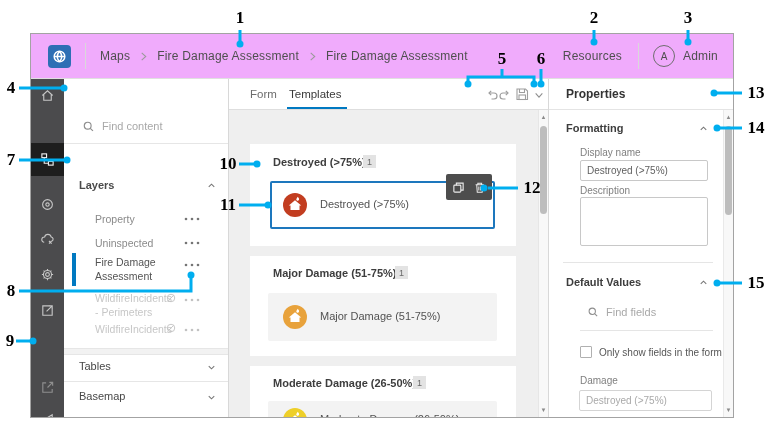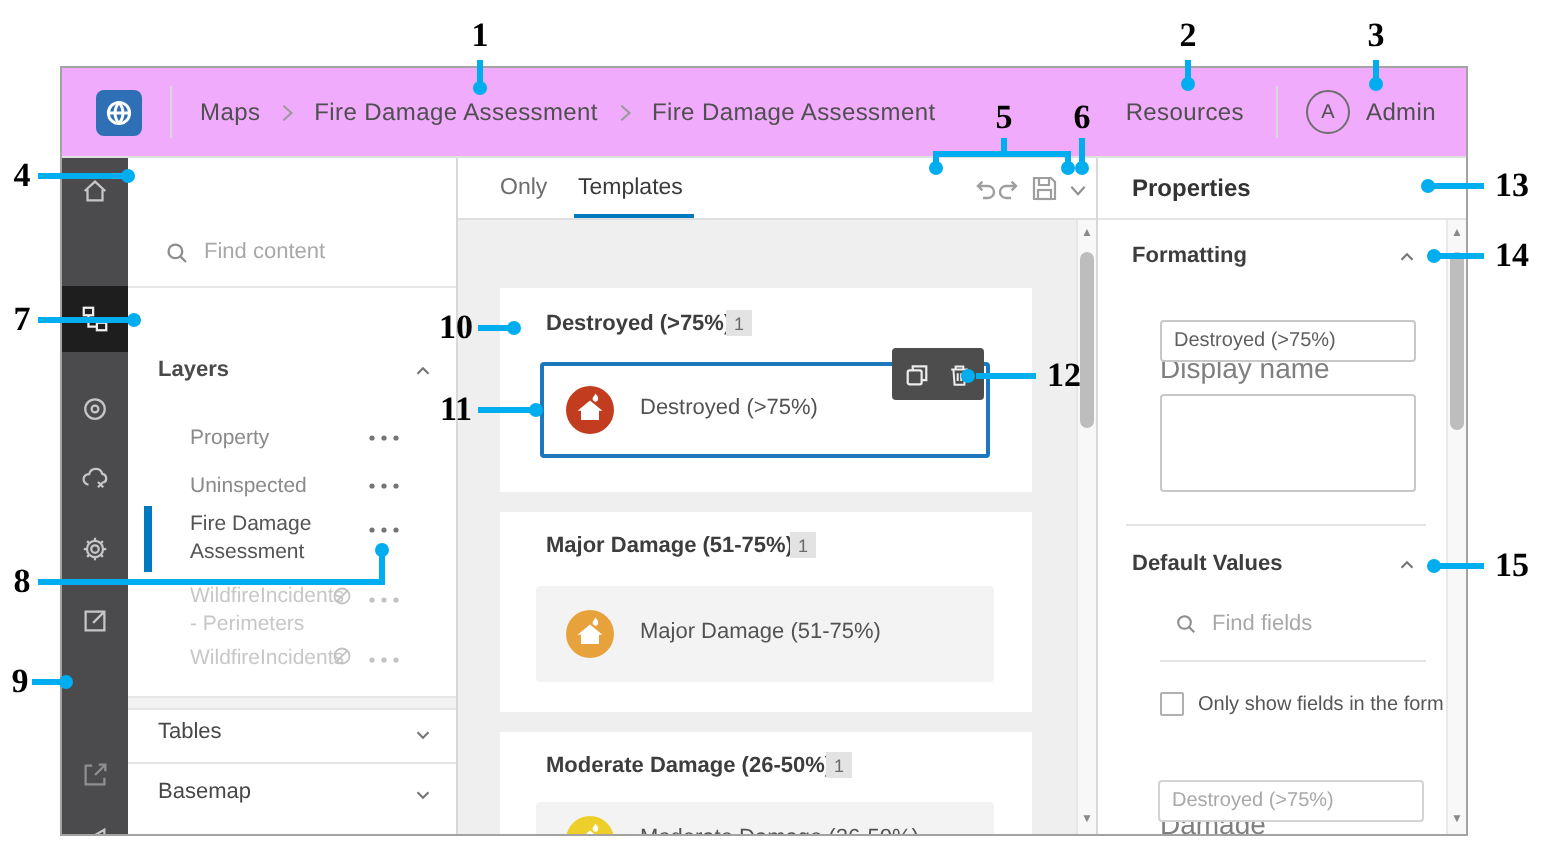--- a/index.html
+++ b/index.html
@@ -50,21 +50,21 @@
   .tlabel{position:absolute;font-size:11px;color:#525252;white-space:nowrap;}
   .hovertb{position:absolute;width:46px;height:26px;background:#4d4d4d;border-radius:2px;
            display:flex;align-items:center;justify-content:center;gap:8px;z-index:3;}
   
   .scroll{position:absolute;background:#f8f8f8;}
   .thumb{position:absolute;left:1px;right:1px;background:#bdbdbd;border-radius:4px;}
   .sarr{position:absolute;left:0;right:0;text-align:center;color:#8a8a8a;font-size:6px;line-height:6px;}
   
   .props{position:absolute;left:517px;top:45px;bottom:0;width:187px;background:#fff;
          border-left:1px solid #d8d8d8;}
-  .plabel{position:absolute;font-size:14px;color:#7f7f7f;margin-top:29px;}
+  .plabel{position:absolute;font-size:10px;color:#7f7f7f;}
   .pinput{position:absolute;border:1px solid #c8c8c8;border-radius:2px;background:#fff;
           font-family:"Liberation Sans",sans-serif;font-size:10px;color:#5f5f5f;padding:0 6px;}
   .phead{position:absolute;font-weight:bold;font-size:11px;color:#3d3d3d;}
   .hline{position:absolute;height:1px;background:#e5e5e5;}
   .chk{position:absolute;width:12px;height:12px;border:1px solid #b0b0b0;border-radius:1px;background:#fff;}
   
   .cnum{position:absolute;width:26px;height:18px;line-height:18px;text-align:center;
         font-family:"Liberation Serif",serif;font-weight:bold;font-size:17px;color:#000;z-index:60;}
   .clines{position:absolute;left:0;top:0;z-index:55;pointer-events:none;}
 </style>
@@ -216,21 +216,21 @@
       <div>
         <span class="abs" style="left:15px;top:311px;color:#474747;">Basemap</span>
         <svg class="abs" style="left:142px;top:313px;" width="11" height="11" viewBox="0 0 16 16" fill="none" stroke="#757575" stroke-width="1.5">
             <path d="M4 6 L8 10 L12 6"></path>
           </svg>
       </div>
     </div>
 
     <div class="editor">
       <div class="tabbar">
-        <span class="tab" style="left:21px;">Only</span>
+        <span class="tab" style="left:21px;">Form</span>
         <span class="tab act" style="left:60px;">Templates</span>
         <div class="tabline" style="left:58px;top:28px;width:60px;"></div>
         <svg class="abs" style="left:256px;top:9px;" width="14" height="13" viewBox="0 0 14 13" fill="none" stroke="#9e9e9e" stroke-width="1.2">
             <path d="M4 5 H9 a3 3 0 0 1 0 6 H6.5"></path>
             <path d="M6.2 2.8 L4 5 L6.2 7.2"></path>
           </svg>
         <svg class="abs" style="left:269px;top:9px;" width="14" height="13" viewBox="0 0 14 13" fill="none" stroke="#9e9e9e" stroke-width="1.2">
             <path d="M10 5 H5 a3 3 0 0 0 0 6 H7.5"></path>
             <path d="M7.8 2.8 L10 5 L7.8 7.2"></path>
           </svg>

